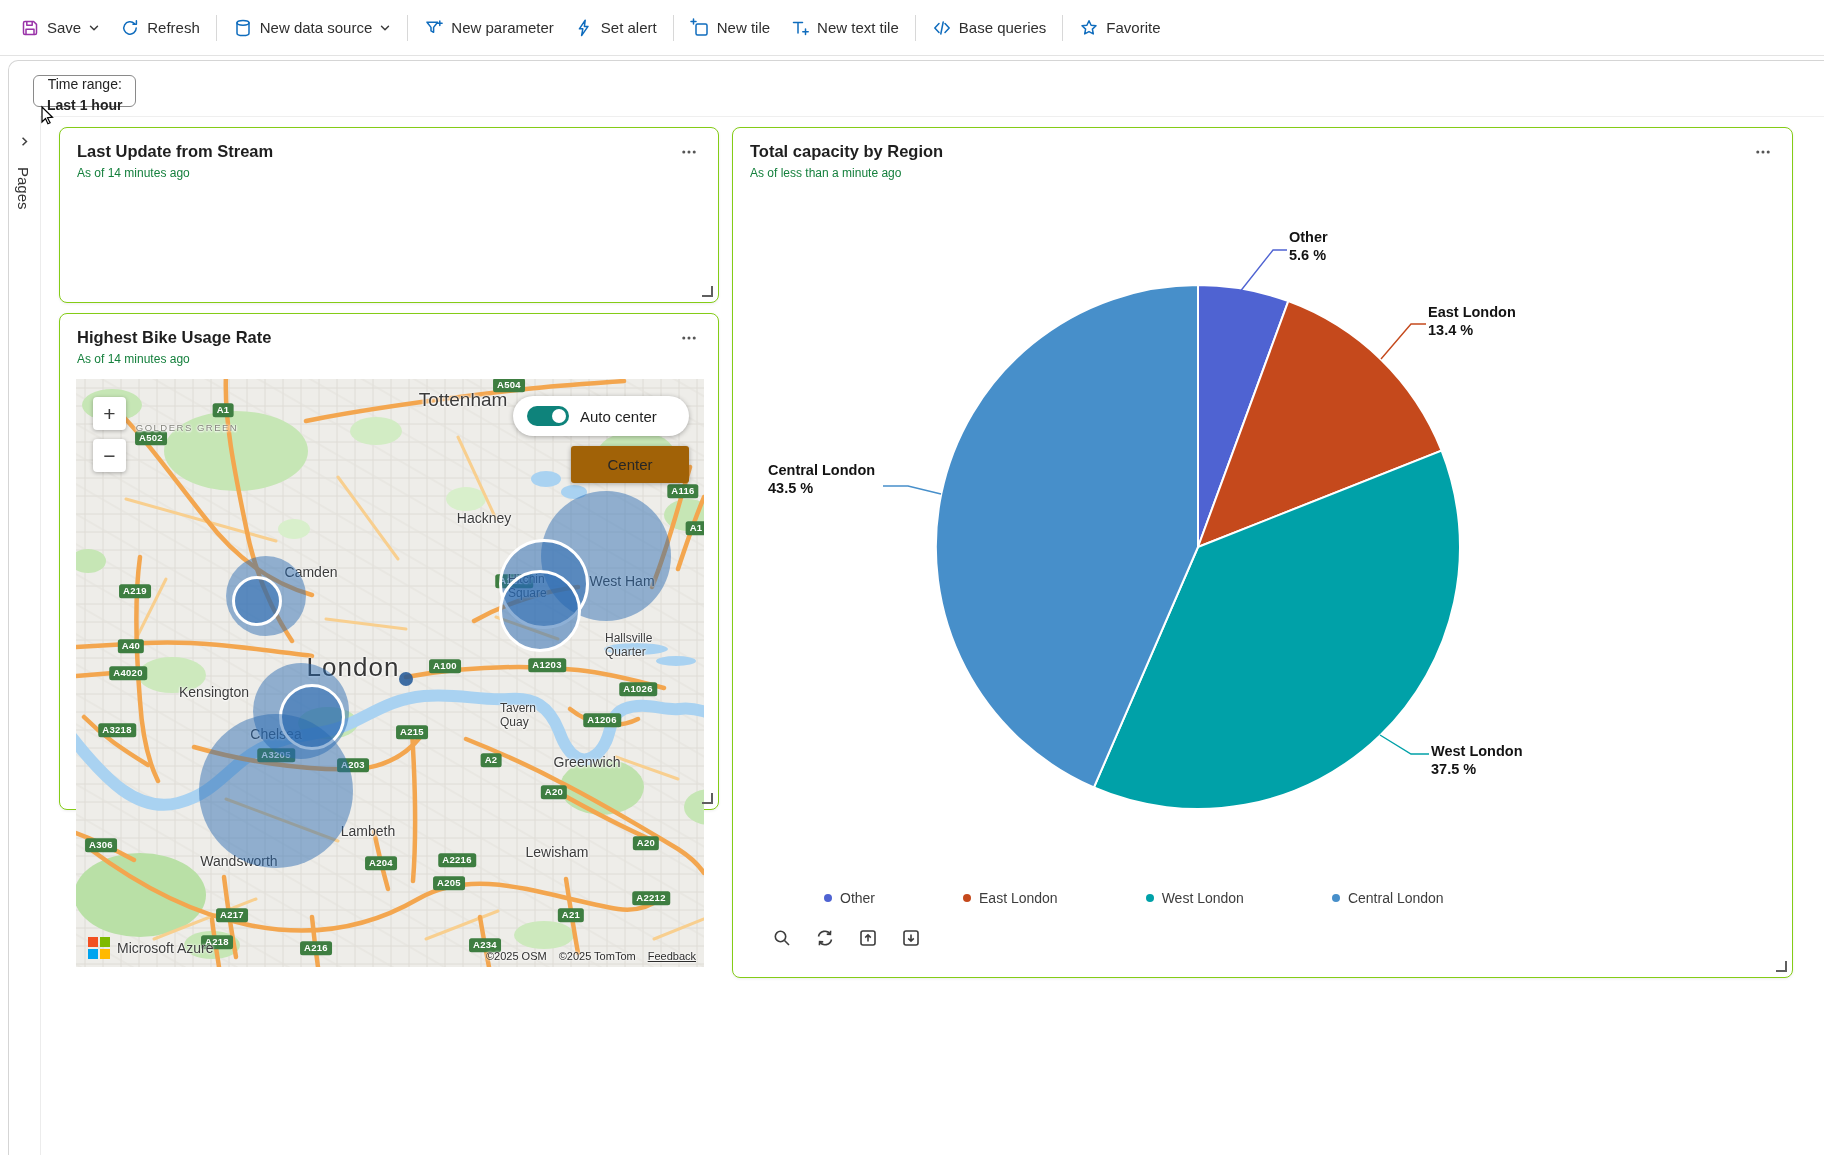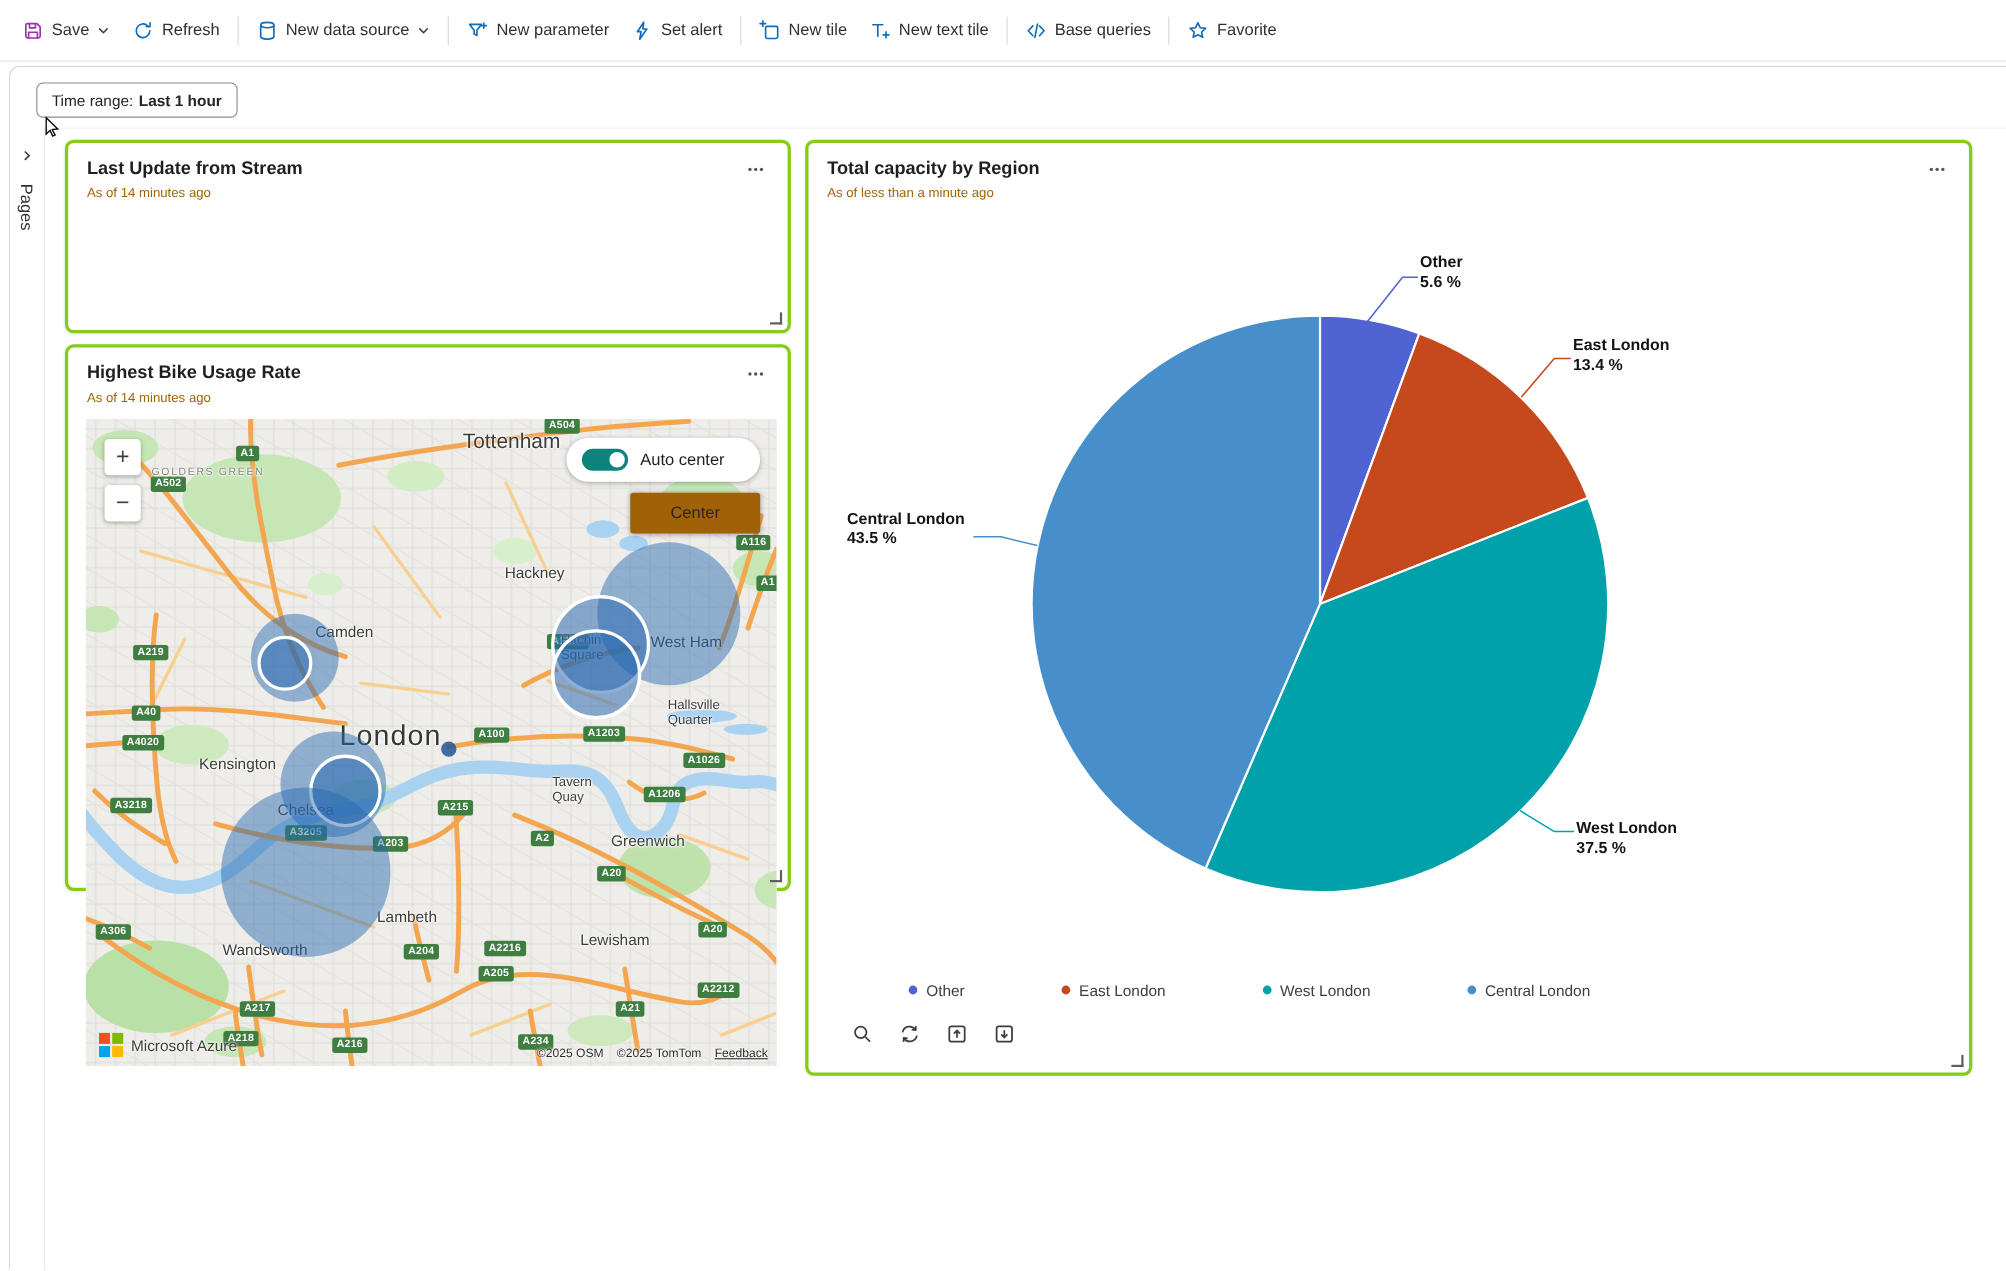--- a/index.html
+++ b/index.html
@@ -15,37 +15,37 @@
   .tb-ic svg{width:20px;height:20px;}
   .tb-ch{display:flex;color:#3a3a3a;}
   .tb-ch svg{width:12px;height:12px;}
   .tb-div{width:1px;height:26px;background:#d8d8d8;margin:0 6px;}
 
   
   .content-panel{position:absolute;left:8px;top:60px;right:0;bottom:0;background:#fff;
                  border-top:1px solid #d5d5d5;border-left:1px solid #d5d5d5;border-top-left-radius:10px;}
   .time-chip{position:absolute;left:24px;top:14px;height:32px;display:flex;align-items:center;gap:5px;
              padding:0 13px;border:1px solid #8a8a8a;border-radius:6px;background:#fff;font-size:14px;
-             color:#242424;cursor:pointer;font-family:"Liberation Sans",sans-serif;}
+             color:#242424;cursor:pointer;font-family:"Liberation Sans",sans-serif;flex-direction:column;}
   .time-chip b{font-weight:700;}
   .row-divider{position:absolute;left:32px;right:0;top:55px;height:1px;background:#efefef;}
   .rail-divider{position:absolute;left:31px;top:55px;bottom:0;width:1px;background:#ececec;}
   .rail-chevron{position:absolute;left:3px;top:70px;width:24px;height:24px;border:none;background:none;
                 color:#404040;cursor:pointer;display:flex;align-items:center;justify-content:center;}
   .rail-chevron svg{width:13px;height:13px;transform:rotate(-90deg);}
   .rail-label{position:absolute;left:6px;top:106px;writing-mode:vertical-rl;font-size:15px;color:#333;}
 
   
-  .tile{position:absolute;background:#fff;border:3px solid #84cc16;border-radius:8px;
+  .tile{position:absolute;background:#fff;border:1px solid #84cc16;border-radius:8px;
         box-shadow:0 1px 3px rgba(0,0,0,.07);box-sizing:border-box;}
   #tile-last-update{left:59px;top:127px;width:660px;height:176px;}
   #tile-bike-map{left:59px;top:313px;width:660px;height:497px;}
   #tile-capacity{left:732px;top:127px;width:1061px;height:851px;}
   .tile-title{position:absolute;left:17px;top:14px;font-size:16.5px;font-weight:700;color:#1f1f1f;}
-  .tile-asof{position:absolute;left:17px;top:38px;font-size:12px;color:#a16207;}
+  .tile-asof{position:absolute;left:17px;top:38px;font-size:12px;color:#15803d;}
   .tile-more{position:absolute;right:14px;top:14px;width:30px;height:22px;border:none;background:none;color:#555;
              cursor:pointer;display:flex;align-items:center;justify-content:center;}
   .tile-more svg{width:18px;height:18px;}
   .resize-corner{position:absolute;right:5px;bottom:5px;width:9px;height:9px;
                  border-right:2px solid #5f5f5f;border-bottom:2px solid #5f5f5f;cursor:nwse-resize;}
   .lu-value{position:absolute;left:0;right:0;top:64px;bottom:10px;display:flex;align-items:center;
             justify-content:center;font-size:40px;color:#141414;letter-spacing:.5px;}
 
   
   .map-wrap{position:absolute;left:16px;top:65px;width:628px;height:588px;background:#eeede9;overflow:hidden;}

